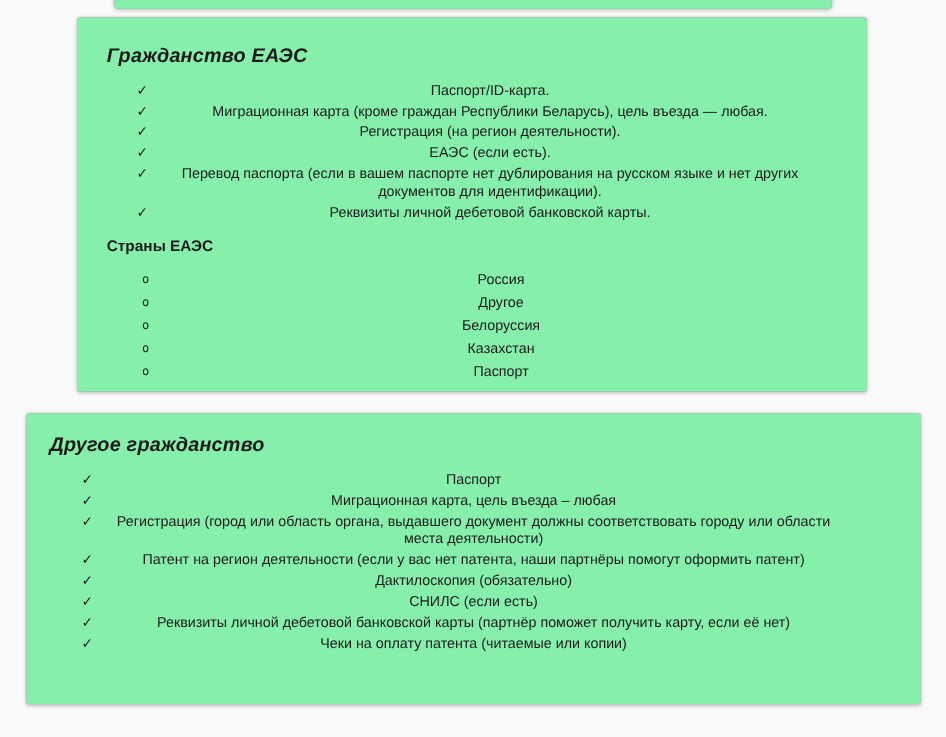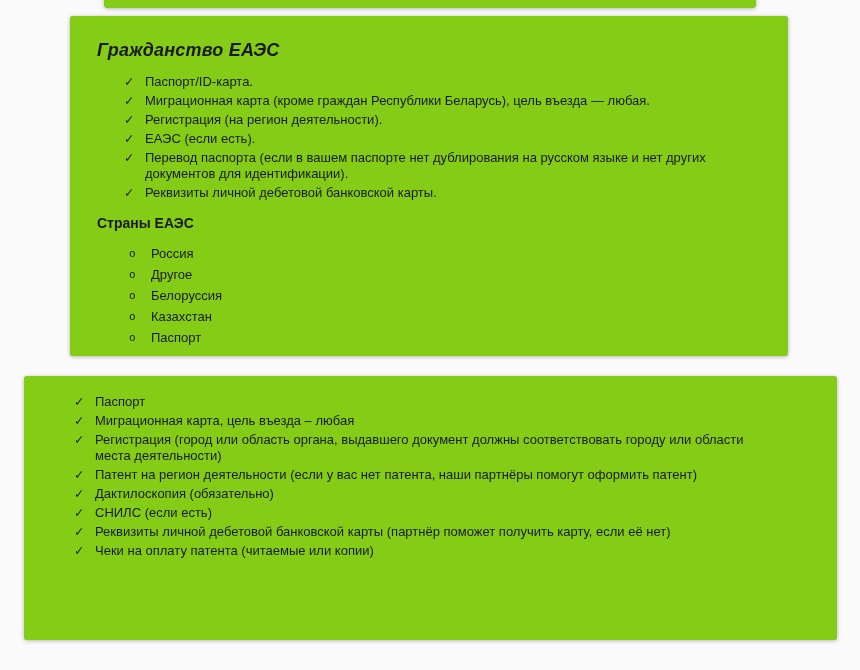--- a/index.html
+++ b/index.html
@@ -10,21 +10,21 @@
     color: #1a1a1a;
     overflow: hidden;
   }
   .stage {
     position: relative;
     width: 860px;
     height: 670px;
   }
   .page {
     position: absolute;
-    background: #84cc16;
+    background: #86efac;
     box-shadow: 0 1px 4px rgba(0,0,0,0.25), 0 0 1px rgba(0,0,0,0.2);
     border-radius: 3px;
   }
   .page-partial {
     left: 104px;
     top: -18px;
     width: 652px;
     height: 26px;
     border-radius: 4px;
   }
@@ -66,21 +66,21 @@
     margin-bottom: 3px;
   }
   .mark {
     flex: 0 0 21px;
     width: 21px;
   }
   .mark.check {
     font-size: 12.5px;
     line-height: 16px;
   }
-  .item-text { flex: 1 1 auto; }
+  .item-text { flex: 1 1 auto; text-align: center; }
   .sub-title {
     font-size: 14px;
     font-weight: bold;
     margin: 14px 0 15px 0;
   }
   .countries {
     margin-left: 32px;
   }
   .country-item {
     display: flex;
@@ -154,20 +154,21 @@
         <span class="item-text">Казахстан</span>
       </li>
       <li class="country-item">
         <span class="mark circle">o</span>
         <span class="item-text">Паспорт</span>
       </li>
     </ul>
   </div>
 
   <div class="page page-2">
+    <h1 class="doc-title">Другое гражданство</h1>
 
     <ul class="checklist">
       <li class="cl-item">
         <span class="mark check">✓</span>
         <span class="item-text">Паспорт</span>
       </li>
       <li class="cl-item">
         <span class="mark check">✓</span>
         <span class="item-text">Миграционная карта, цель въезда – любая</span>
       </li>

